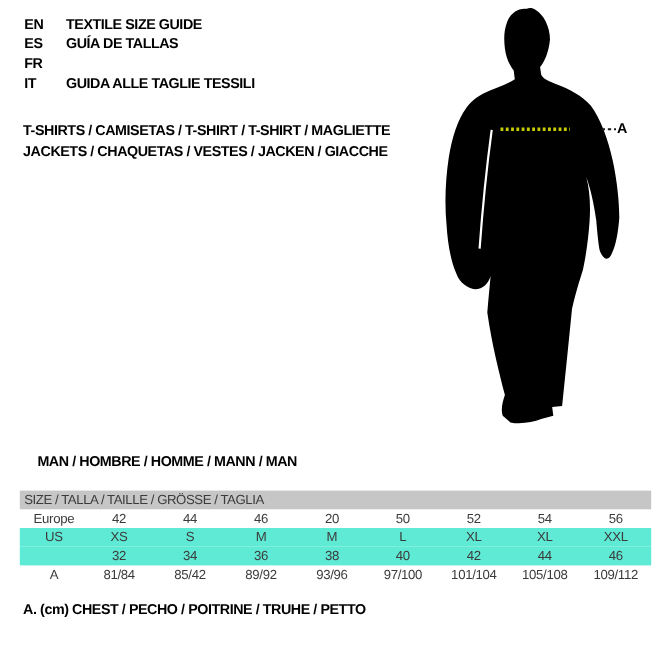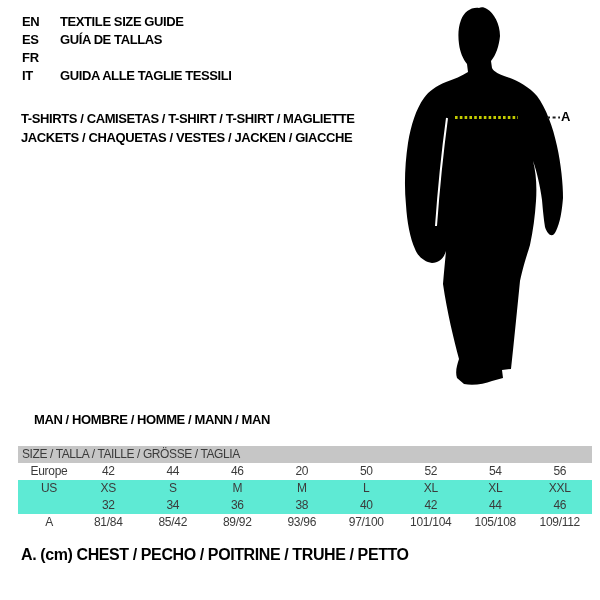--- a/index.html
+++ b/index.html
@@ -45,21 +45,21 @@
     height:17px;line-height:17px;
     padding-left:4px;letter-spacing:-0.4px;white-space:nowrap;
   }
   .t-row{display:grid;grid-template-columns:58px repeat(8,1fr);height:17px;line-height:17px;}
   .t-row.shaded{background:#5eead4;}
   .t-label{padding-left:4px;text-align:center;letter-spacing:-0.3px;}
   .t-cell{text-align:center;letter-spacing:-0.3px;}
   
   .footnote{
     position:absolute;left:21px;top:546px;
-    font-size:16px;font-weight:bold;letter-spacing:-0.4px;white-space:nowrap;
+    font-size:13px;font-weight:bold;letter-spacing:-0.4px;white-space:nowrap;
   }
 </style>
 </head>
 <body>
 
 <div class="canvas">
 
   <div class="lang-block">
     <div class="lang-row">
       <span class="lang-code">EN</span>

